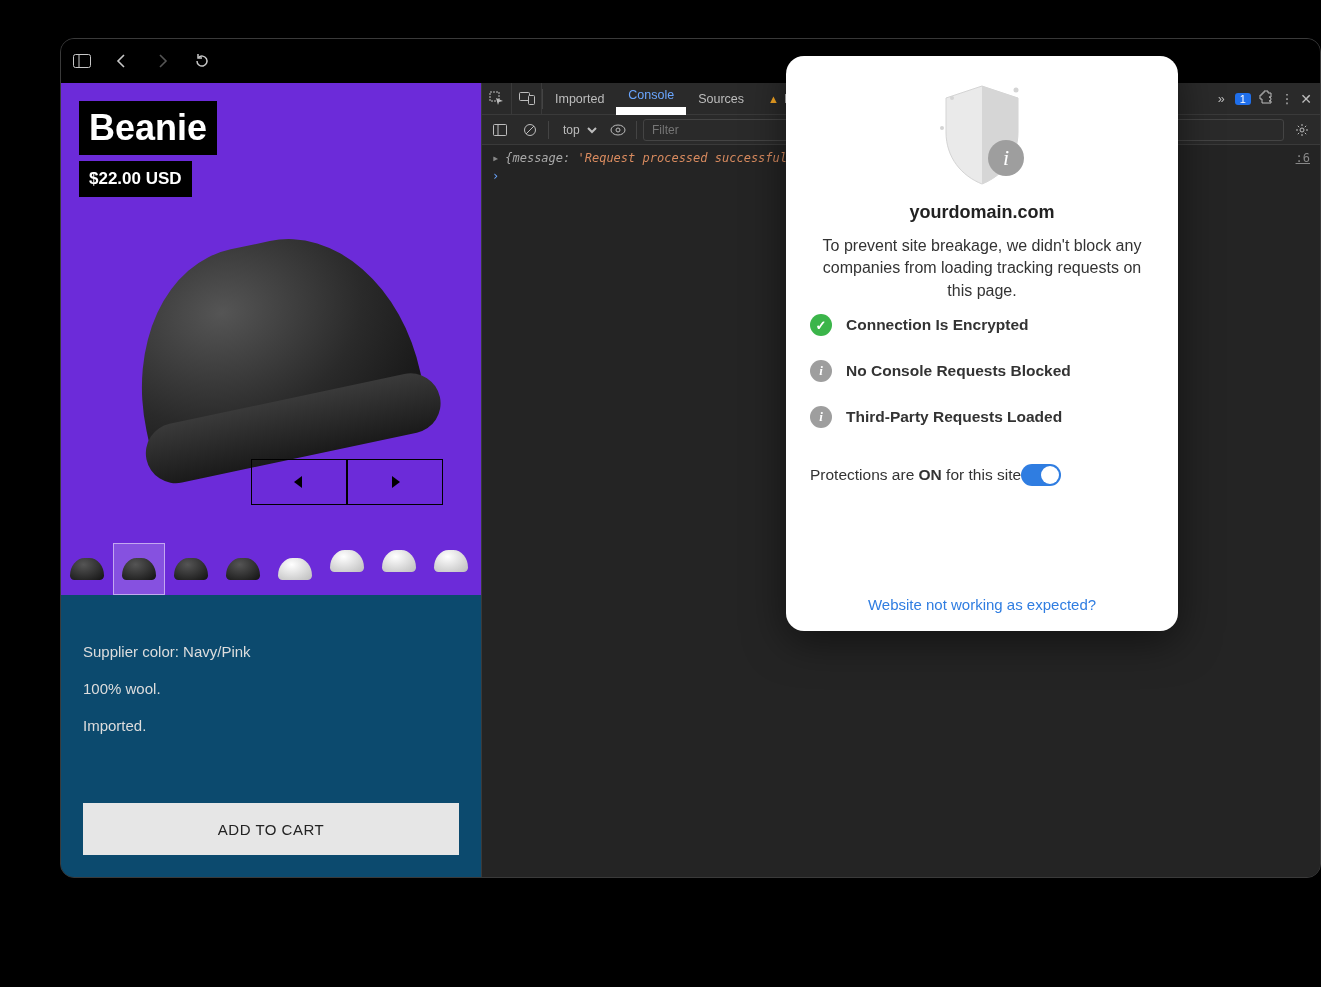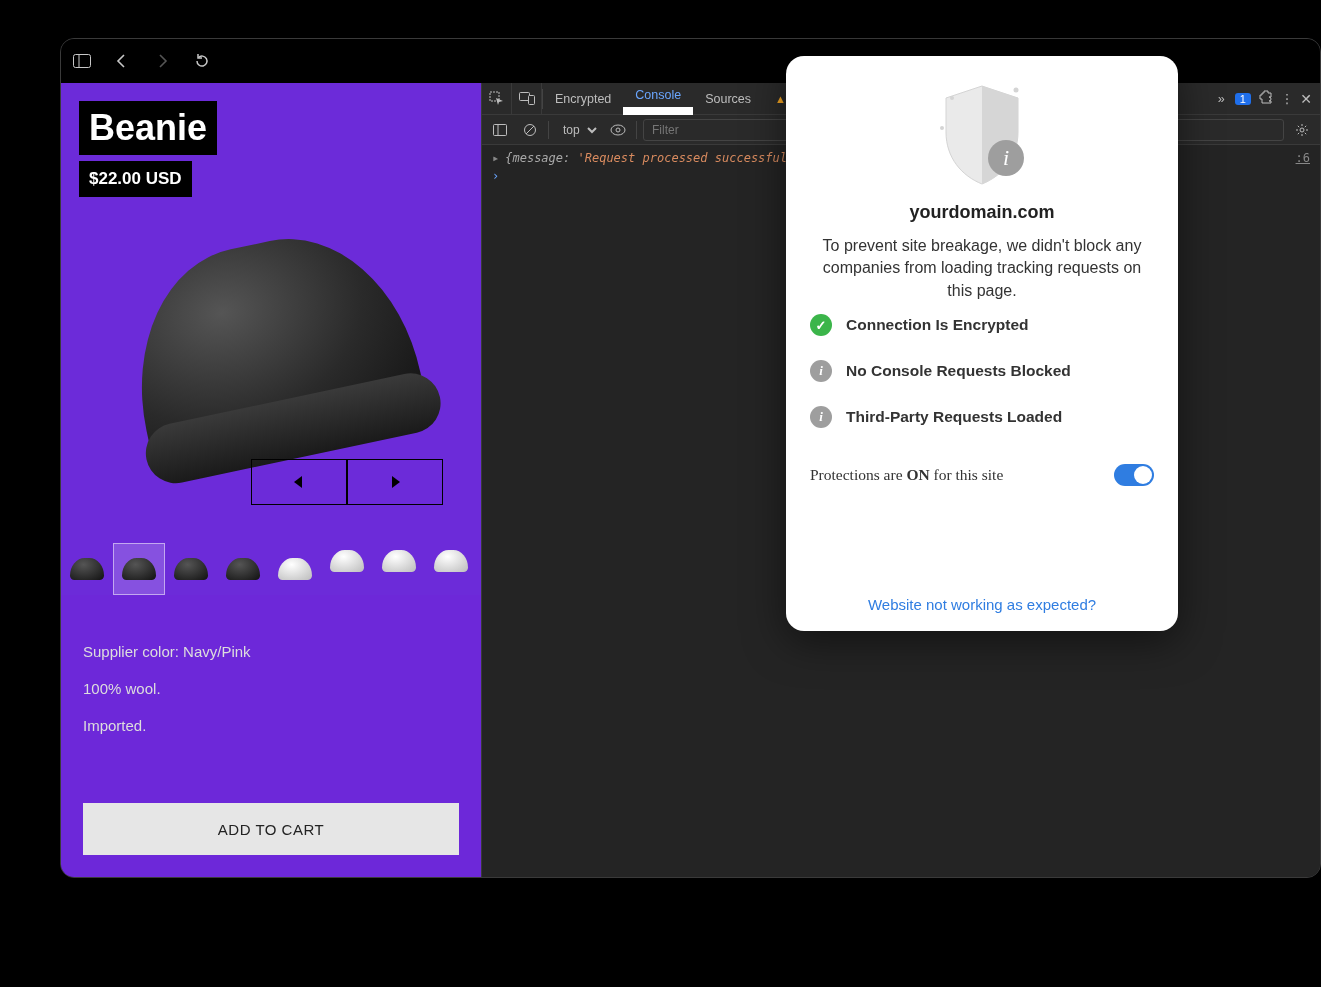--- a/index.html
+++ b/index.html
@@ -38,21 +38,21 @@
     cursor: pointer;
   }
   .toolbar .tb-btn.disabled { color: #555; }
   
   .split {
     display: flex;
     height: calc(100% - 44px);
   }
   .site {
     width: 420px;
-    background: #6d28d9;
+    background: #0c4a6e;
     position: relative;
     overflow: hidden;
   }
   .devtools {
     flex: 1;
     background: #242424;
     position: relative;
     border-left: 1px solid #3a3a3a;
   }
   
@@ -260,23 +260,23 @@
     color: #333;
   }
   .pop-row .ico {
     width: 22px; height: 22px; border-radius: 50%;
     display:flex; align-items:center; justify-content:center;
     font-size: 13px; font-weight:700; color:#fff;
   }
   .ico.green { background:#3bb54a; }
   .ico.gray { background:#9e9e9e; font-family: Georgia, serif; font-style: italic; }
   .protections {
-    display:flex; align-items:center; justify-content:space-between;
+    display:flex; align-items:center; 
     margin-top: 24px;
-    font-size: 15.5px; color:#333;font-family:Liberation Serif, serif;
+    font-size: 15.5px; color:#333;
   }
   .protections .on { font-weight:700; }
   .toggle {
     width: 40px; height: 22px; border-radius: 11px;
     background:#2f7de1; position:relative; cursor:pointer;
   }
   .toggle::after {
     content:""; position:absolute; right:2px; top:2px;
     width:18px; height:18px; border-radius:50%; background:#fff;
   }
@@ -385,21 +385,21 @@
               <path d="M7 7 L14 10 L10 11 L9 14 Z" fill="#bdbdbd"></path>
             </svg>
         </div>
         <div class="dt-icon">
           <svg width="16" height="13" viewBox="0 0 16 13">
               <rect x="0.5" y="0.5" width="10" height="8" rx="1" fill="none" stroke="#bdbdbd"></rect>
               <rect x="9.5" y="3.5" width="6" height="9" rx="1" fill="#2a2a2a" stroke="#bdbdbd"></rect>
             </svg>
         </div>
         <div style="width:1px;height:20px;background:#444;"></div>
-        <div class="dt-tab">Encrypted</div>
+        <div class="dt-tab">Imported</div>
         <div class="dt-tab active">Console</div>
         <div class="dt-tab">Sources</div>
         <div class="dt-tab">
           <span class="warn-tri">▲</span>
           <span>Network</span>
         </div>
         <div class="dt-tab">Performance</div>
         <div class="dt-tab">Memory</div>
         <div class="dt-tab">Application</div>
         <div class="spacer"></div>

